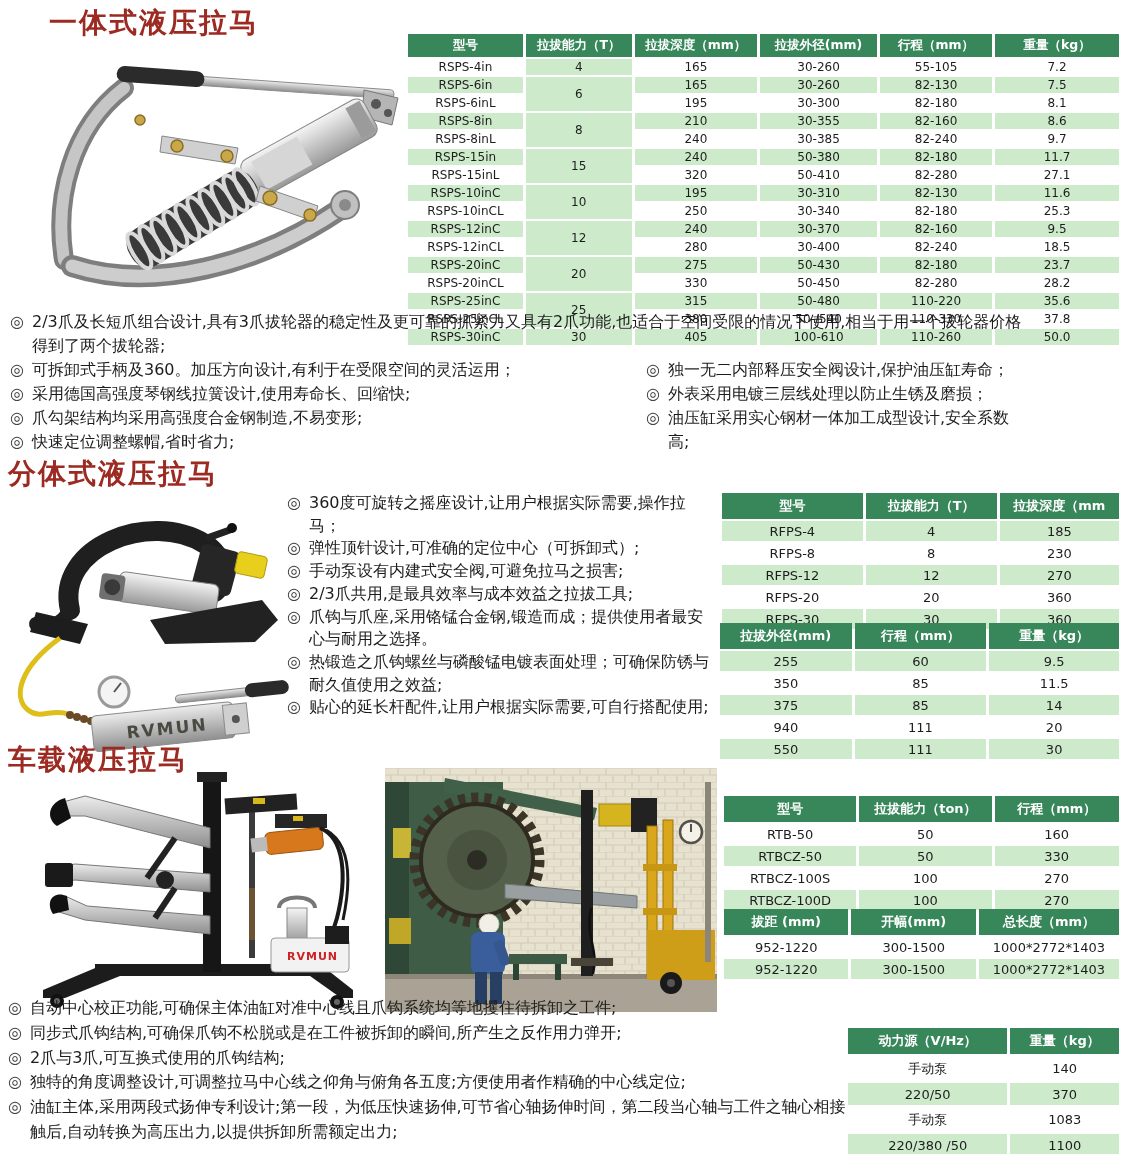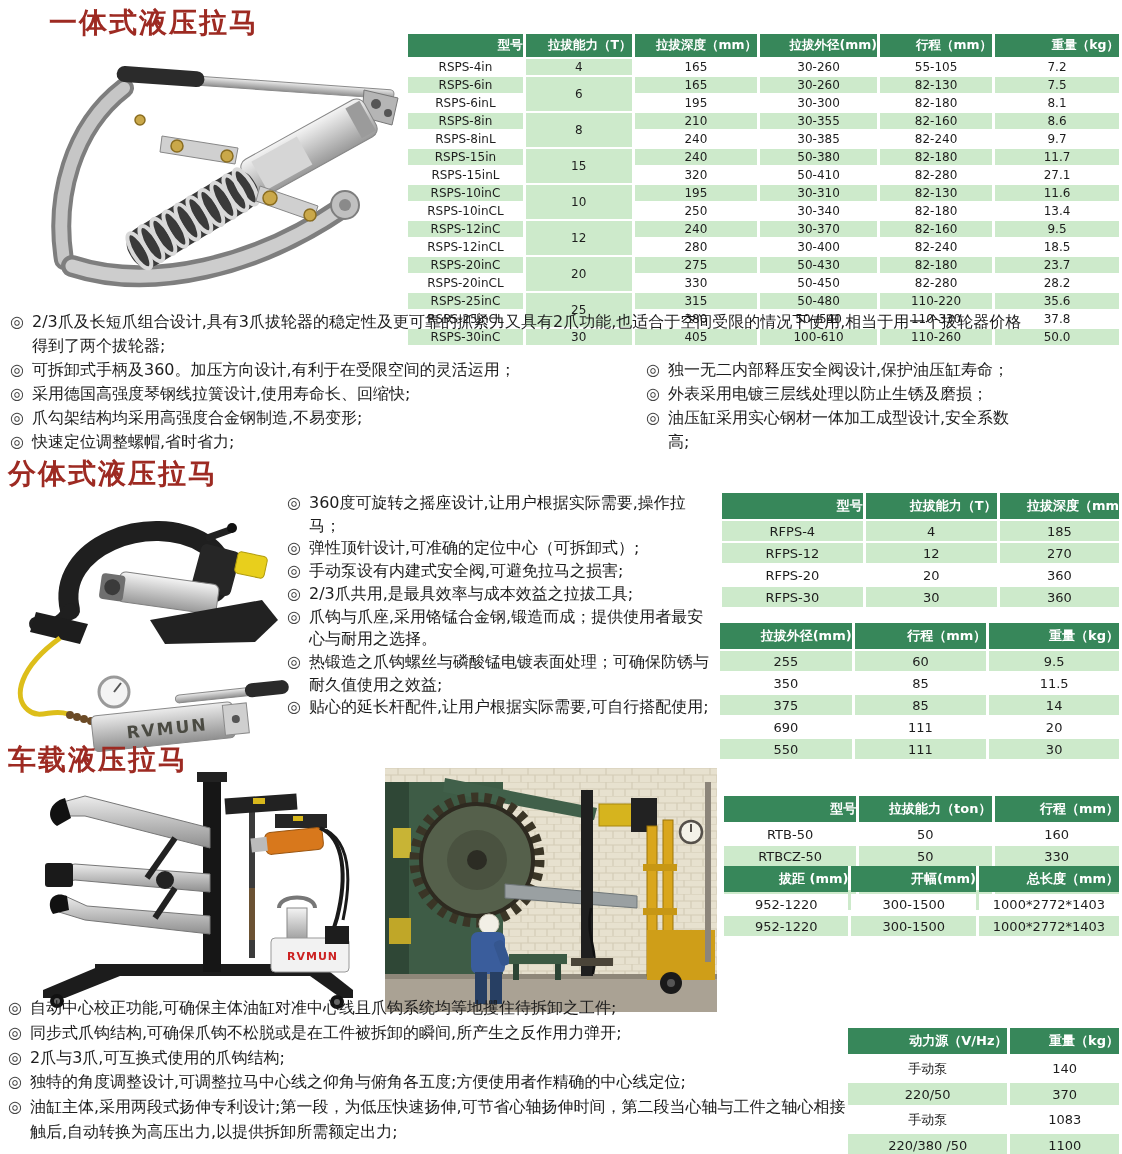--- a/index.html
+++ b/index.html
@@ -16,21 +16,21 @@
   }
   .abs{position:absolute;}
   h2.sec{
     margin:0;font-size:28px;font-weight:bold;color:var(--red);
     letter-spacing:2px;white-space:nowrap;
   }
   
   table.spec{width:100%;border-collapse:separate;border-spacing:3px 2px;table-layout:fixed;}
   table.spec th{
     background:var(--hdr);color:#fff;font-size:13px;font-weight:600;
-    padding:4px 0;text-align:right;white-space:nowrap;overflow:hidden;
+    padding:4px 0;text-align:center;white-space:nowrap;overflow:hidden;
   }
   table.spec td{
     text-align:center;font-size:13px;color:#1d1d1d;padding:2.5px 0;background:#fff;
     white-space:nowrap;overflow:hidden;
   }
   table.spec tr.g td{background:var(--grn);}
   table.spec td.capw{background:#fff;}
   table.spec td.capg{background:var(--grn);}
   #table1 table.spec td{font-size:12px;padding:1px 0;}
   #table1 table.spec th{font-size:12.5px;padding:3px 0;}
@@ -198,21 +198,21 @@
           <td>195</td>
           <td>30-310</td>
           <td>82-130</td>
           <td>11.6</td>
         </tr>
         <tr>
           <td>RSPS-10inCL</td>
           <td>250</td>
           <td>30-340</td>
           <td>82-180</td>
-          <td>13.4</td>
+          <td>25.3</td>
         </tr>
         <tr class="g">
           <td>RSPS-12inC</td>
           <td rowspan="2" class="cap capw">12</td>
           <td>240</td>
           <td>30-370</td>
           <td>82-160</td>
           <td>9.5</td>
         </tr>
         <tr>
@@ -401,20 +401,25 @@
           <th>拉拔能力（T）</th>
           <th>拉拔深度（mm</th>
         </tr>
       </thead>
       <tbody>
         <tr class="g">
           <td>RFPS-4</td>
           <td>4</td>
           <td>185</td>
         </tr>
+        <tr>
+          <td>RFPS-8</td>
+          <td>8</td>
+          <td>230</td>
+        </tr>
         <tr class="g">
           <td>RFPS-12</td>
           <td>12</td>
           <td>270</td>
         </tr>
         <tr>
           <td>RFPS-20</td>
           <td>20</td>
           <td>360</td>
         </tr>
@@ -451,21 +456,21 @@
           <td>350</td>
           <td>85</td>
           <td>11.5</td>
         </tr>
         <tr class="g">
           <td>375</td>
           <td>85</td>
           <td>14</td>
         </tr>
         <tr>
-          <td>690</td>
+          <td>940</td>
           <td>111</td>
           <td>20</td>
         </tr>
         <tr class="g">
           <td>550</td>
           <td>111</td>
           <td>30</td>
         </tr>
       </tbody>
     </table>
@@ -609,21 +614,21 @@
         </tr>
         <tr class="g">
           <td>RTBCZ-100D</td>
           <td>100</td>
           <td>270</td>
         </tr>
       </tbody>
     </table>
   </div>
 
-<div id="table3b" class="abs" style="left:721px;top:864px;width:401px;">
+<div id="table3b" class="abs" style="left:721px;top:907px;width:401px;">
     <table class="spec">
       <colgroup>
         <col style="width: 32%;">
         <col style="width: 32%;">
         <col style="width: 36%;">
       </colgroup>
       <thead>
         <tr>
           <th>拔距 (mm)</th>
           <th>开幅(mm)</th>

